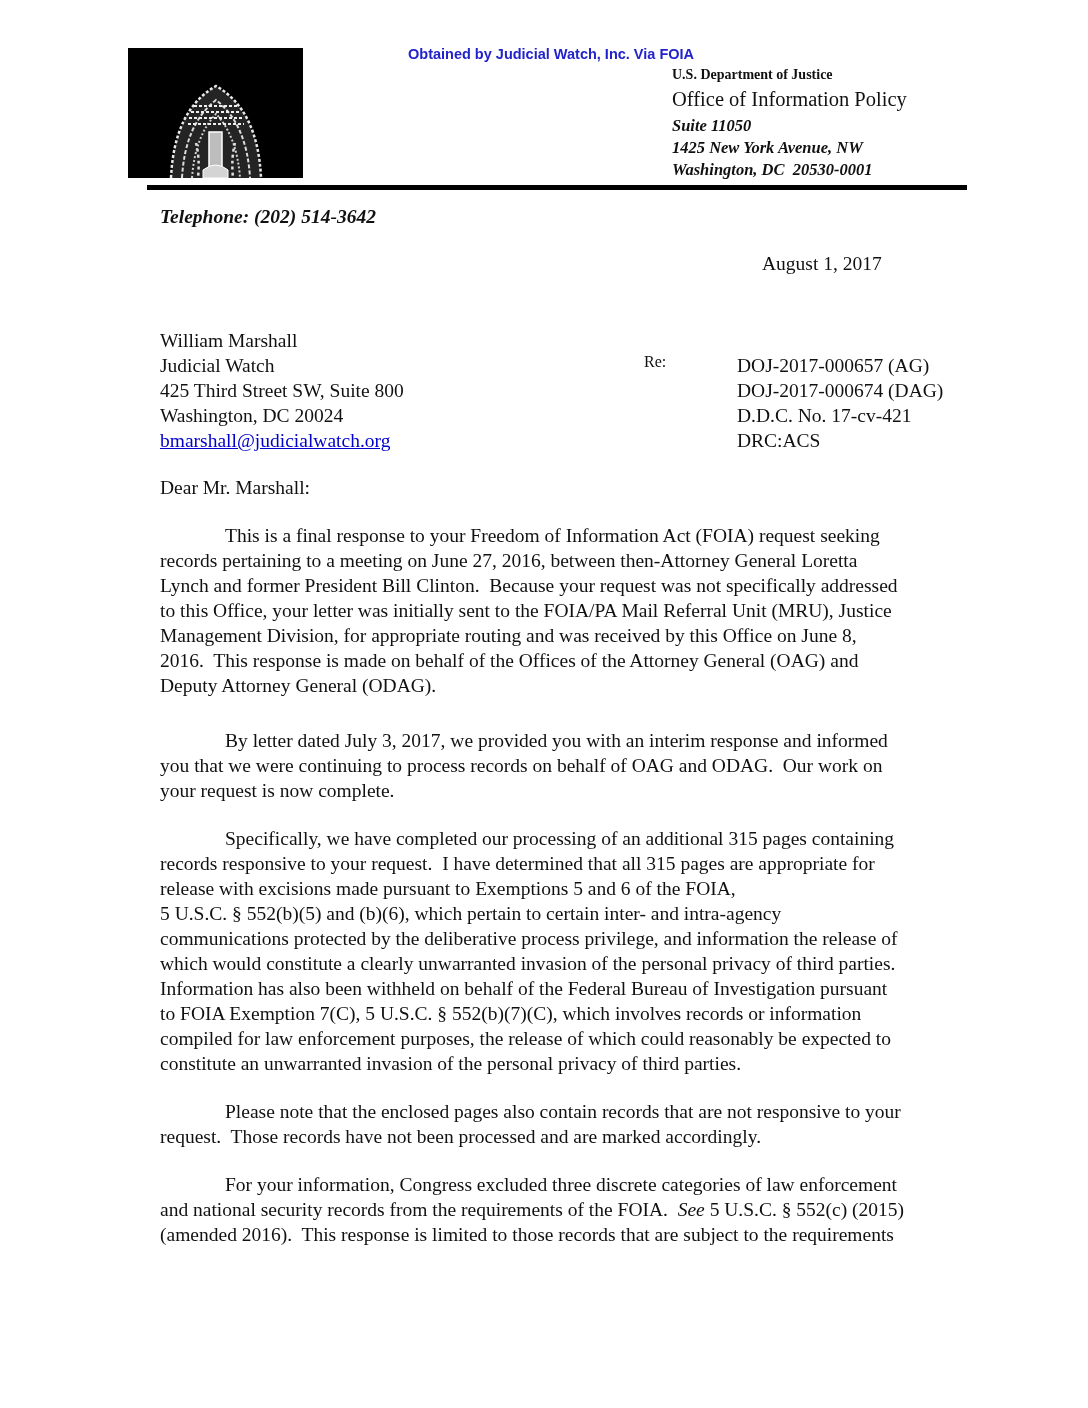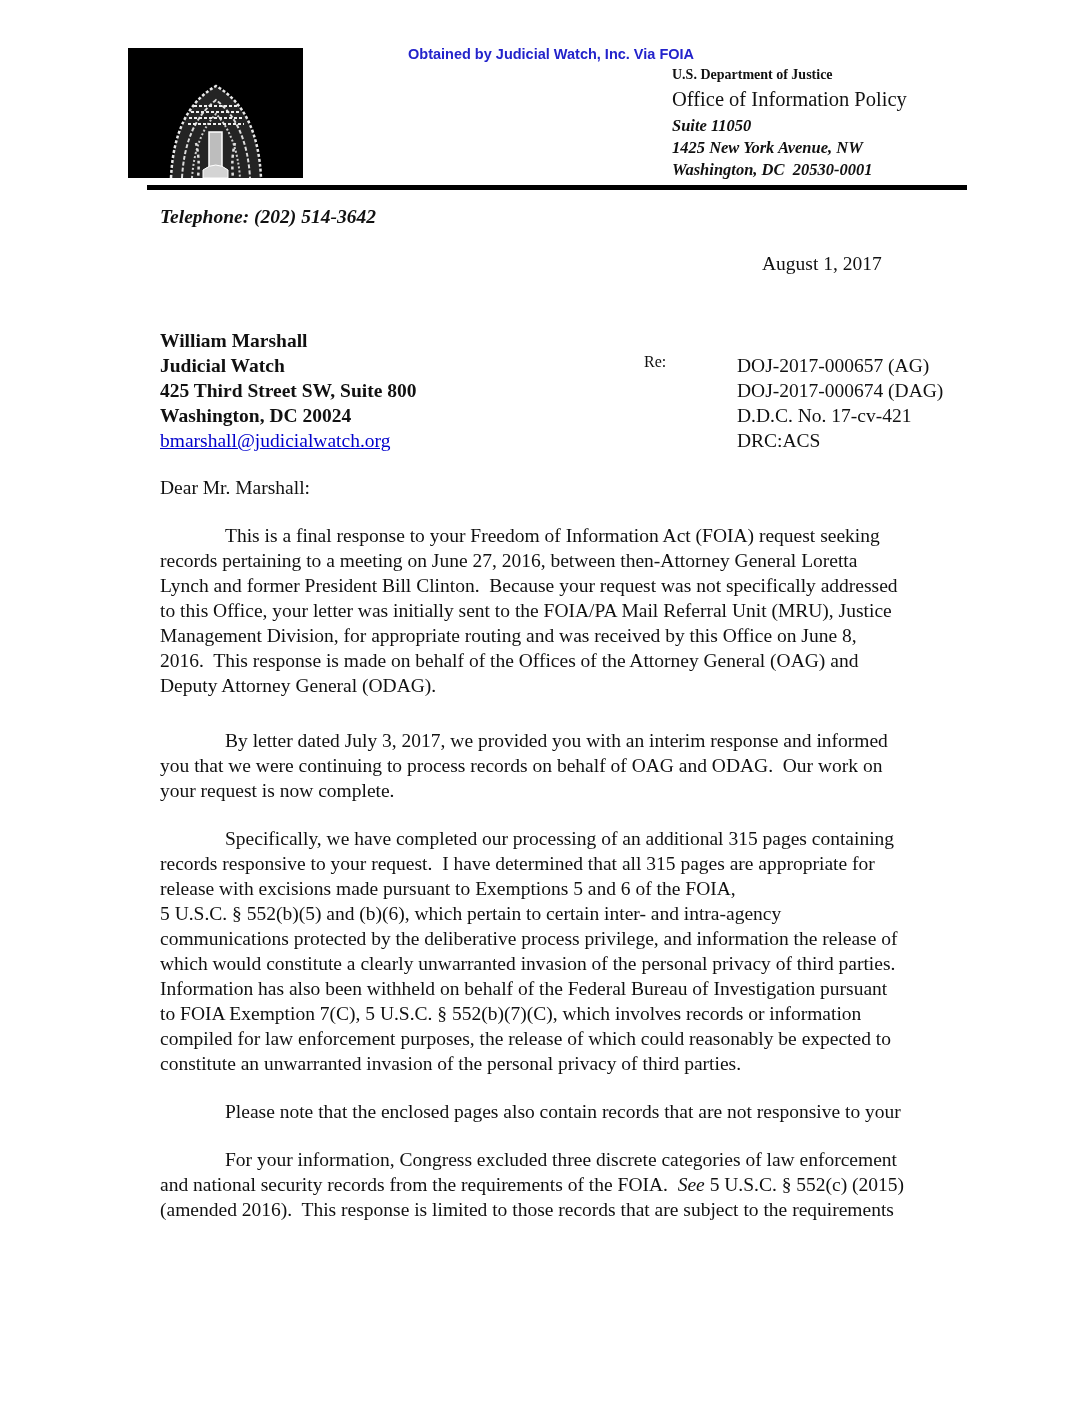--- a/index.html
+++ b/index.html
@@ -51,21 +51,21 @@
   .date {
     position: absolute;
     left: 762px; top: 253px;
     font-size: 19.5px;
   }
   .recipient {
     position: absolute;
     left: 160px; top: 328px;
     font-size: 19.5px;
   }
-  .recipient .line { line-height: 25px; white-space: pre; font-weight: bold; }
+  .recipient .line { line-height: 25px; white-space: pre; }
   .email {
     display: inline-block;
     color: #0000cc;
     text-decoration: underline;
     line-height: 25px;
   }
   .re-label {
     position: absolute;
     left: 644px; top: 353px;
     font-size: 16px;
@@ -166,20 +166,21 @@
         <div class="line">5 U.S.C. § 552(b)(5) and (b)(6), which pertain to certain inter- and intra-agency</div>
         <div class="line">communications protected by the deliberative process privilege, and information the release of</div>
         <div class="line">which would constitute a clearly unwarranted invasion of the personal privacy of third parties.</div>
         <div class="line">Information has also been withheld on behalf of the Federal Bureau of Investigation pursuant</div>
         <div class="line">to FOIA Exemption 7(C), 5 U.S.C. § 552(b)(7)(C), which involves records or information</div>
         <div class="line">compiled for law enforcement purposes, the release of which could reasonably be expected to</div>
         <div class="line">constitute an unwarranted invasion of the personal privacy of third parties.</div>
       </div>
     <div class="para para-4">
         <div class="line">Please note that the enclosed pages also contain records that are not responsive to your</div>
+        <div class="line">request.  Those records have not been processed and are marked accordingly.</div>
       </div>
     <div class="para para-5">
         <div class="line">For your information, Congress excluded three discrete categories of law enforcement</div>
         <div class="line">and national security records from the requirements of the FOIA.  <em>See</em> 5 U.S.C. § 552(c) (2015)</div>
         <div class="line">(amended 2016).  This response is limited to those records that are subject to the requirements</div>
       </div>
   </div>
 
 </div>
 

